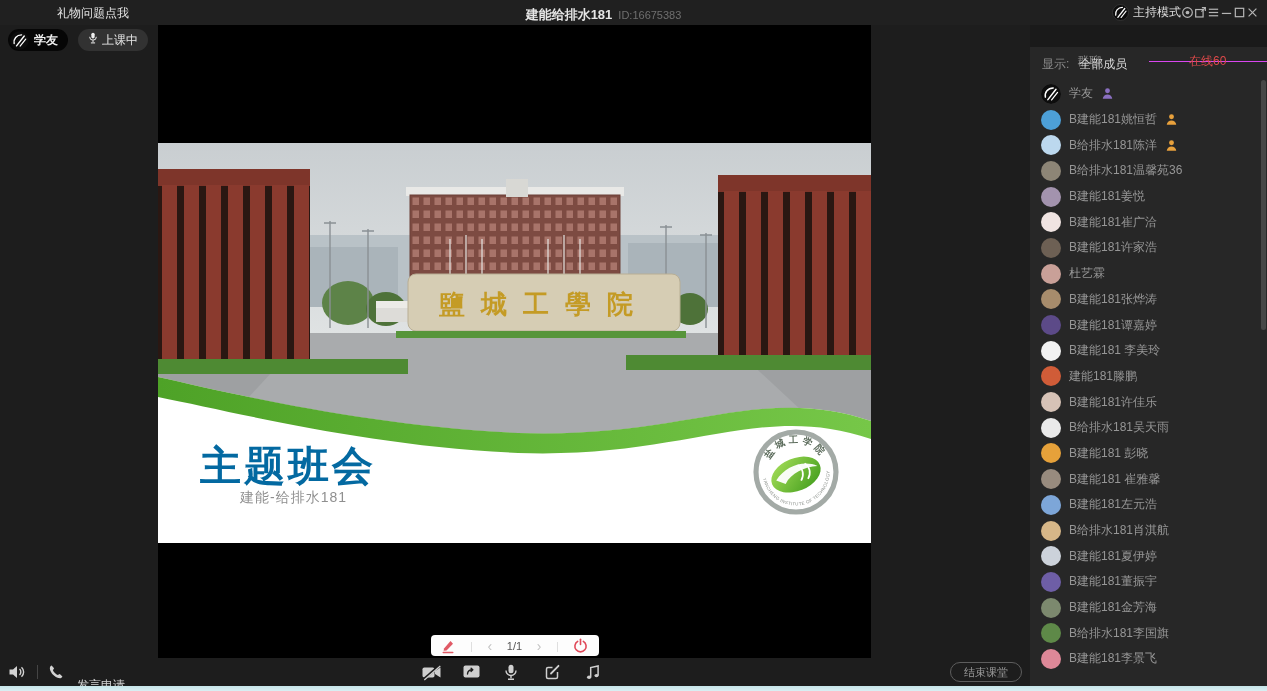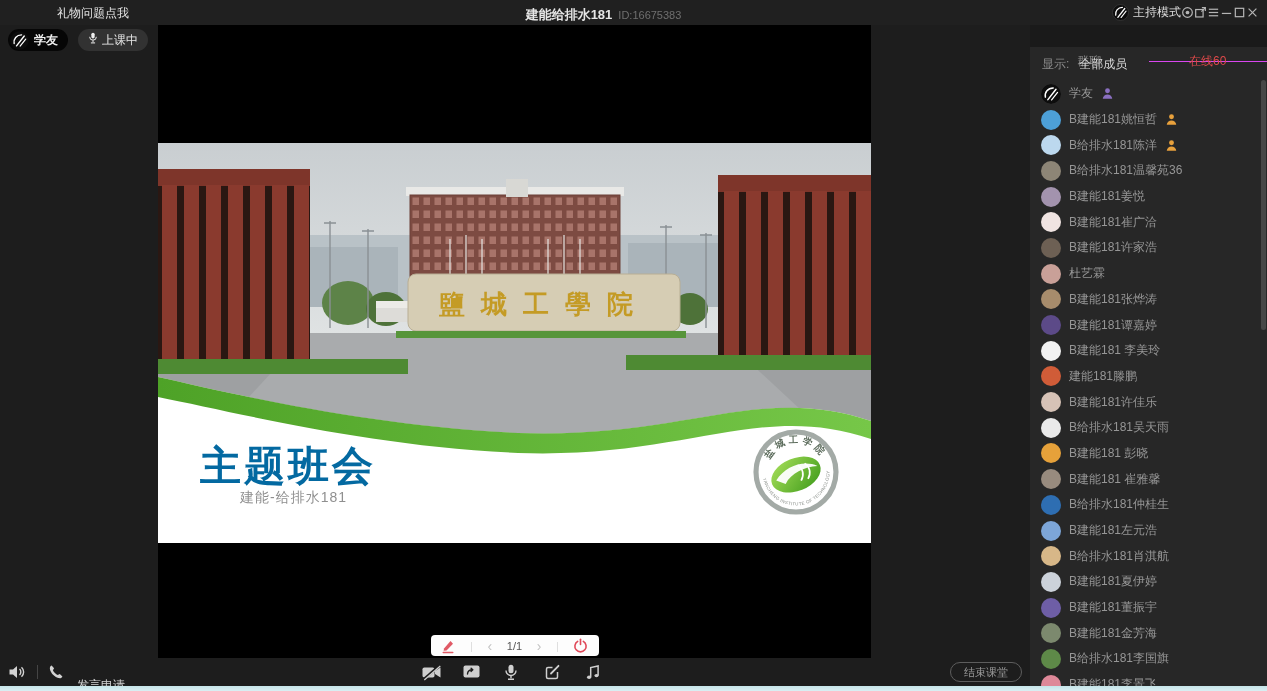--- a/index.html
+++ b/index.html
@@ -499,27 +499,20 @@
   </div>
 
   <div class="member-row">
     <div class="avatar" style="background: rgb(152, 139, 126);">
       
     </div>
     <span class="member-name">B建能181 崔雅馨</span>
 
   </div>
 
-  <div class="member-row">
-    <div class="avatar" style="background: rgb(46, 110, 178);">
-      
-    </div>
-    <span class="member-name">B给排水181仲桂生</span>
-
-  </div>
 
   <div class="member-row">
     <div class="avatar" style="background: rgb(125, 166, 216);">
       
     </div>
     <span class="member-name">B建能181左元浩</span>
 
   </div>
 
   <div class="member-row">

